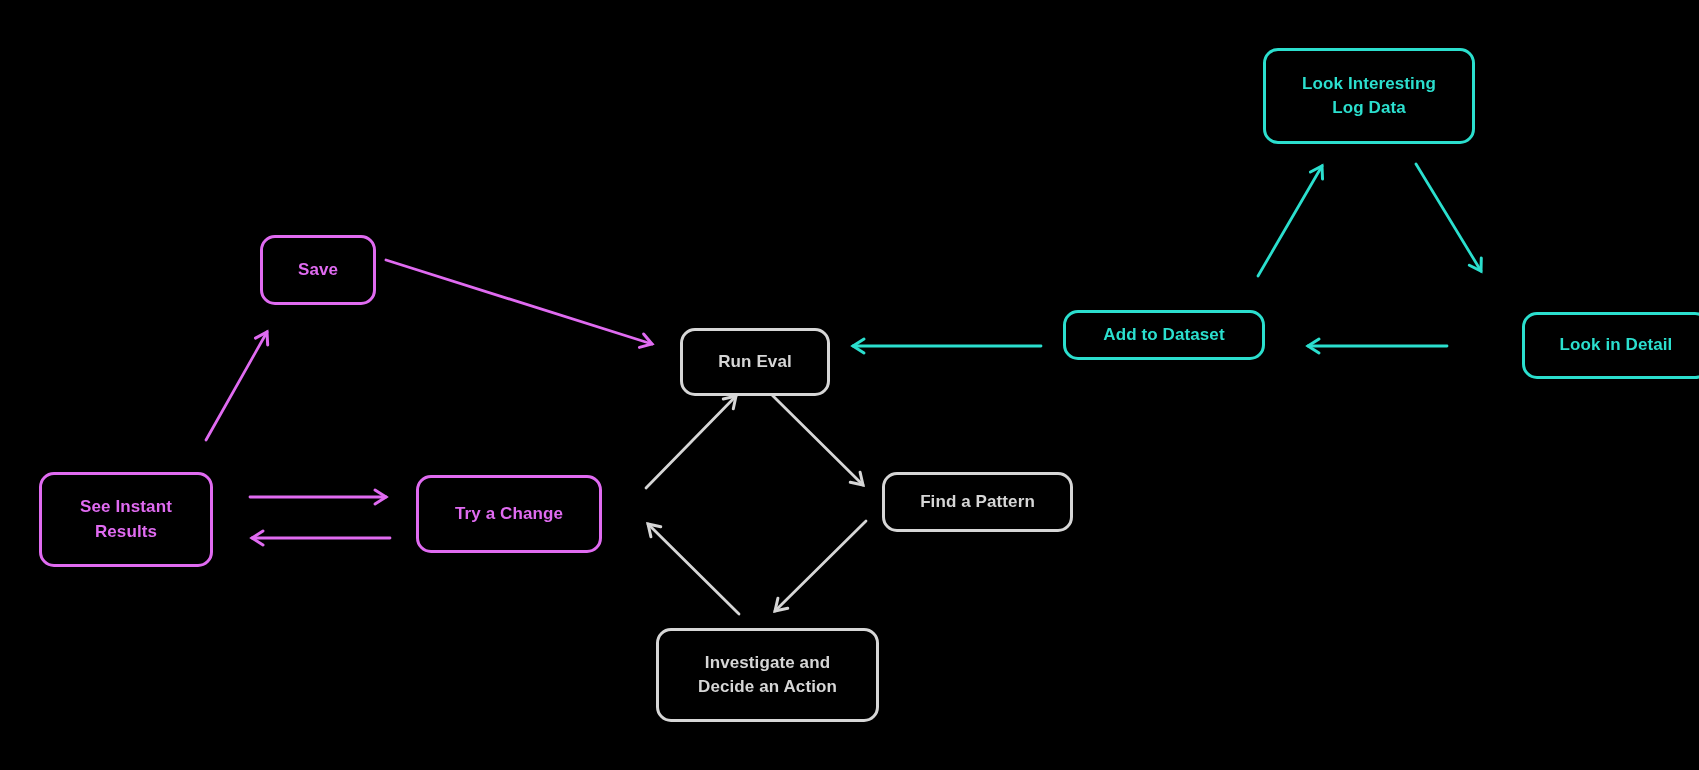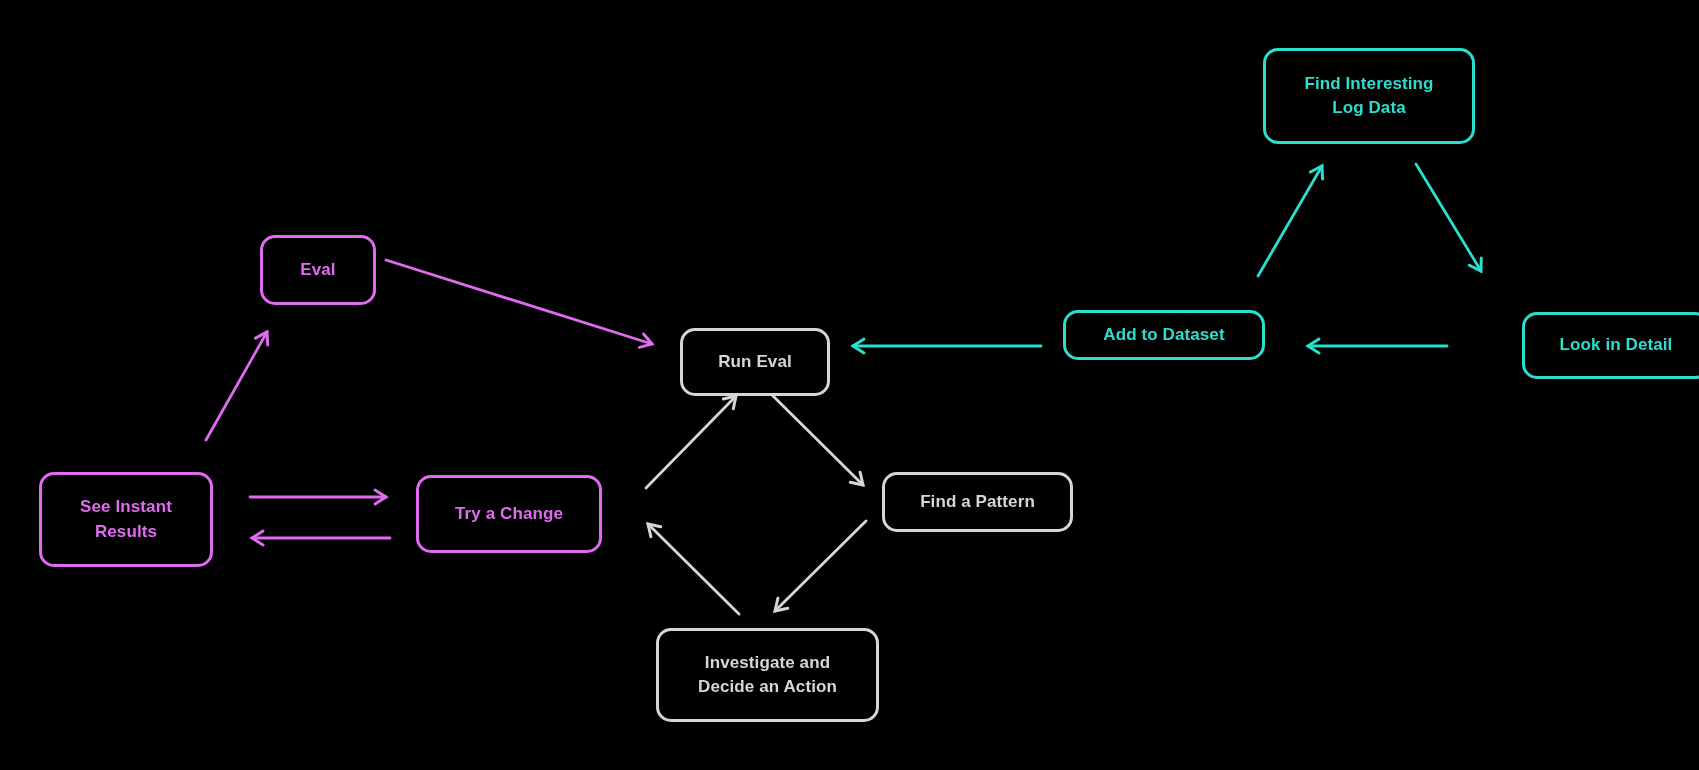--- a/index.html
+++ b/index.html
@@ -94,34 +94,34 @@
     <line class="edge" data-color-key="gray" marker-end="url(#arrow-gray)" x1="772" y1="395" x2="863" y2="485" style="--c: #D6D6D6;"></line>
     <line class="edge" data-color-key="gray" marker-end="url(#arrow-gray)" x1="866" y1="521" x2="775" y2="611" style="--c: #D6D6D6;"></line>
     <line class="edge" data-color-key="gray" marker-end="url(#arrow-gray)" x1="739" y1="614" x2="648" y2="524" style="--c: #D6D6D6;"></line>
 
     <line class="edge" data-color-key="cyan" marker-end="url(#arrow-cyan)" x1="1041" y1="346" x2="853" y2="346" style="--c: #2BDFCE;"></line>
     <line class="edge" data-color-key="cyan" marker-end="url(#arrow-cyan)" x1="1447" y1="346" x2="1308" y2="346" style="--c: #2BDFCE;"></line>
     <line class="edge" data-color-key="cyan" marker-end="url(#arrow-cyan)" x1="1258" y1="276" x2="1322" y2="166" style="--c: #2BDFCE;"></line>
     <line class="edge" data-color-key="cyan" marker-end="url(#arrow-cyan)" x1="1416" y1="164" x2="1481" y2="271" style="--c: #2BDFCE;"></line>
   </svg>
 
-  <div class="node" id="node-save" data-color-key="magenta" style="--c: #E06BF1;">Eval</div>
+  <div class="node" id="node-save" data-color-key="magenta" style="--c: #E06BF1;">Save</div>
 
   <div class="node" id="node-see-instant-results" data-color-key="magenta" style="--c: #E06BF1;">See Instant
 Results</div>
 
   <div class="node" id="node-try-a-change" data-color-key="magenta" style="--c: #E06BF1;">Try a Change</div>
 
   <div class="node gray-node" id="node-run-eval" data-color-key="gray" style="--c: #D6D6D6;">Run Eval</div>
 
   <div class="node gray-node" id="node-find-a-pattern" data-color-key="gray" style="--c: #D6D6D6;">Find a Pattern</div>
 
   <div class="node gray-node" id="node-investigate" data-color-key="gray" style="--c: #D6D6D6;">Investigate and
 Decide an Action</div>
 
-  <div class="node" id="node-find-interesting-log-data" data-color-key="cyan" style="--c: #2BDFCE;">Find Interesting
+  <div class="node" id="node-find-interesting-log-data" data-color-key="cyan" style="--c: #2BDFCE;">Look Interesting
 Log Data</div>
 
   <div class="node" id="node-add-to-dataset" data-color-key="cyan" style="--c: #2BDFCE;">Add to Dataset</div>
 
   <div class="node" id="node-look-in-detail" data-color-key="cyan" style="--c: #2BDFCE;">Look in Detail</div>
 
 </div>
 
 </body></html>

